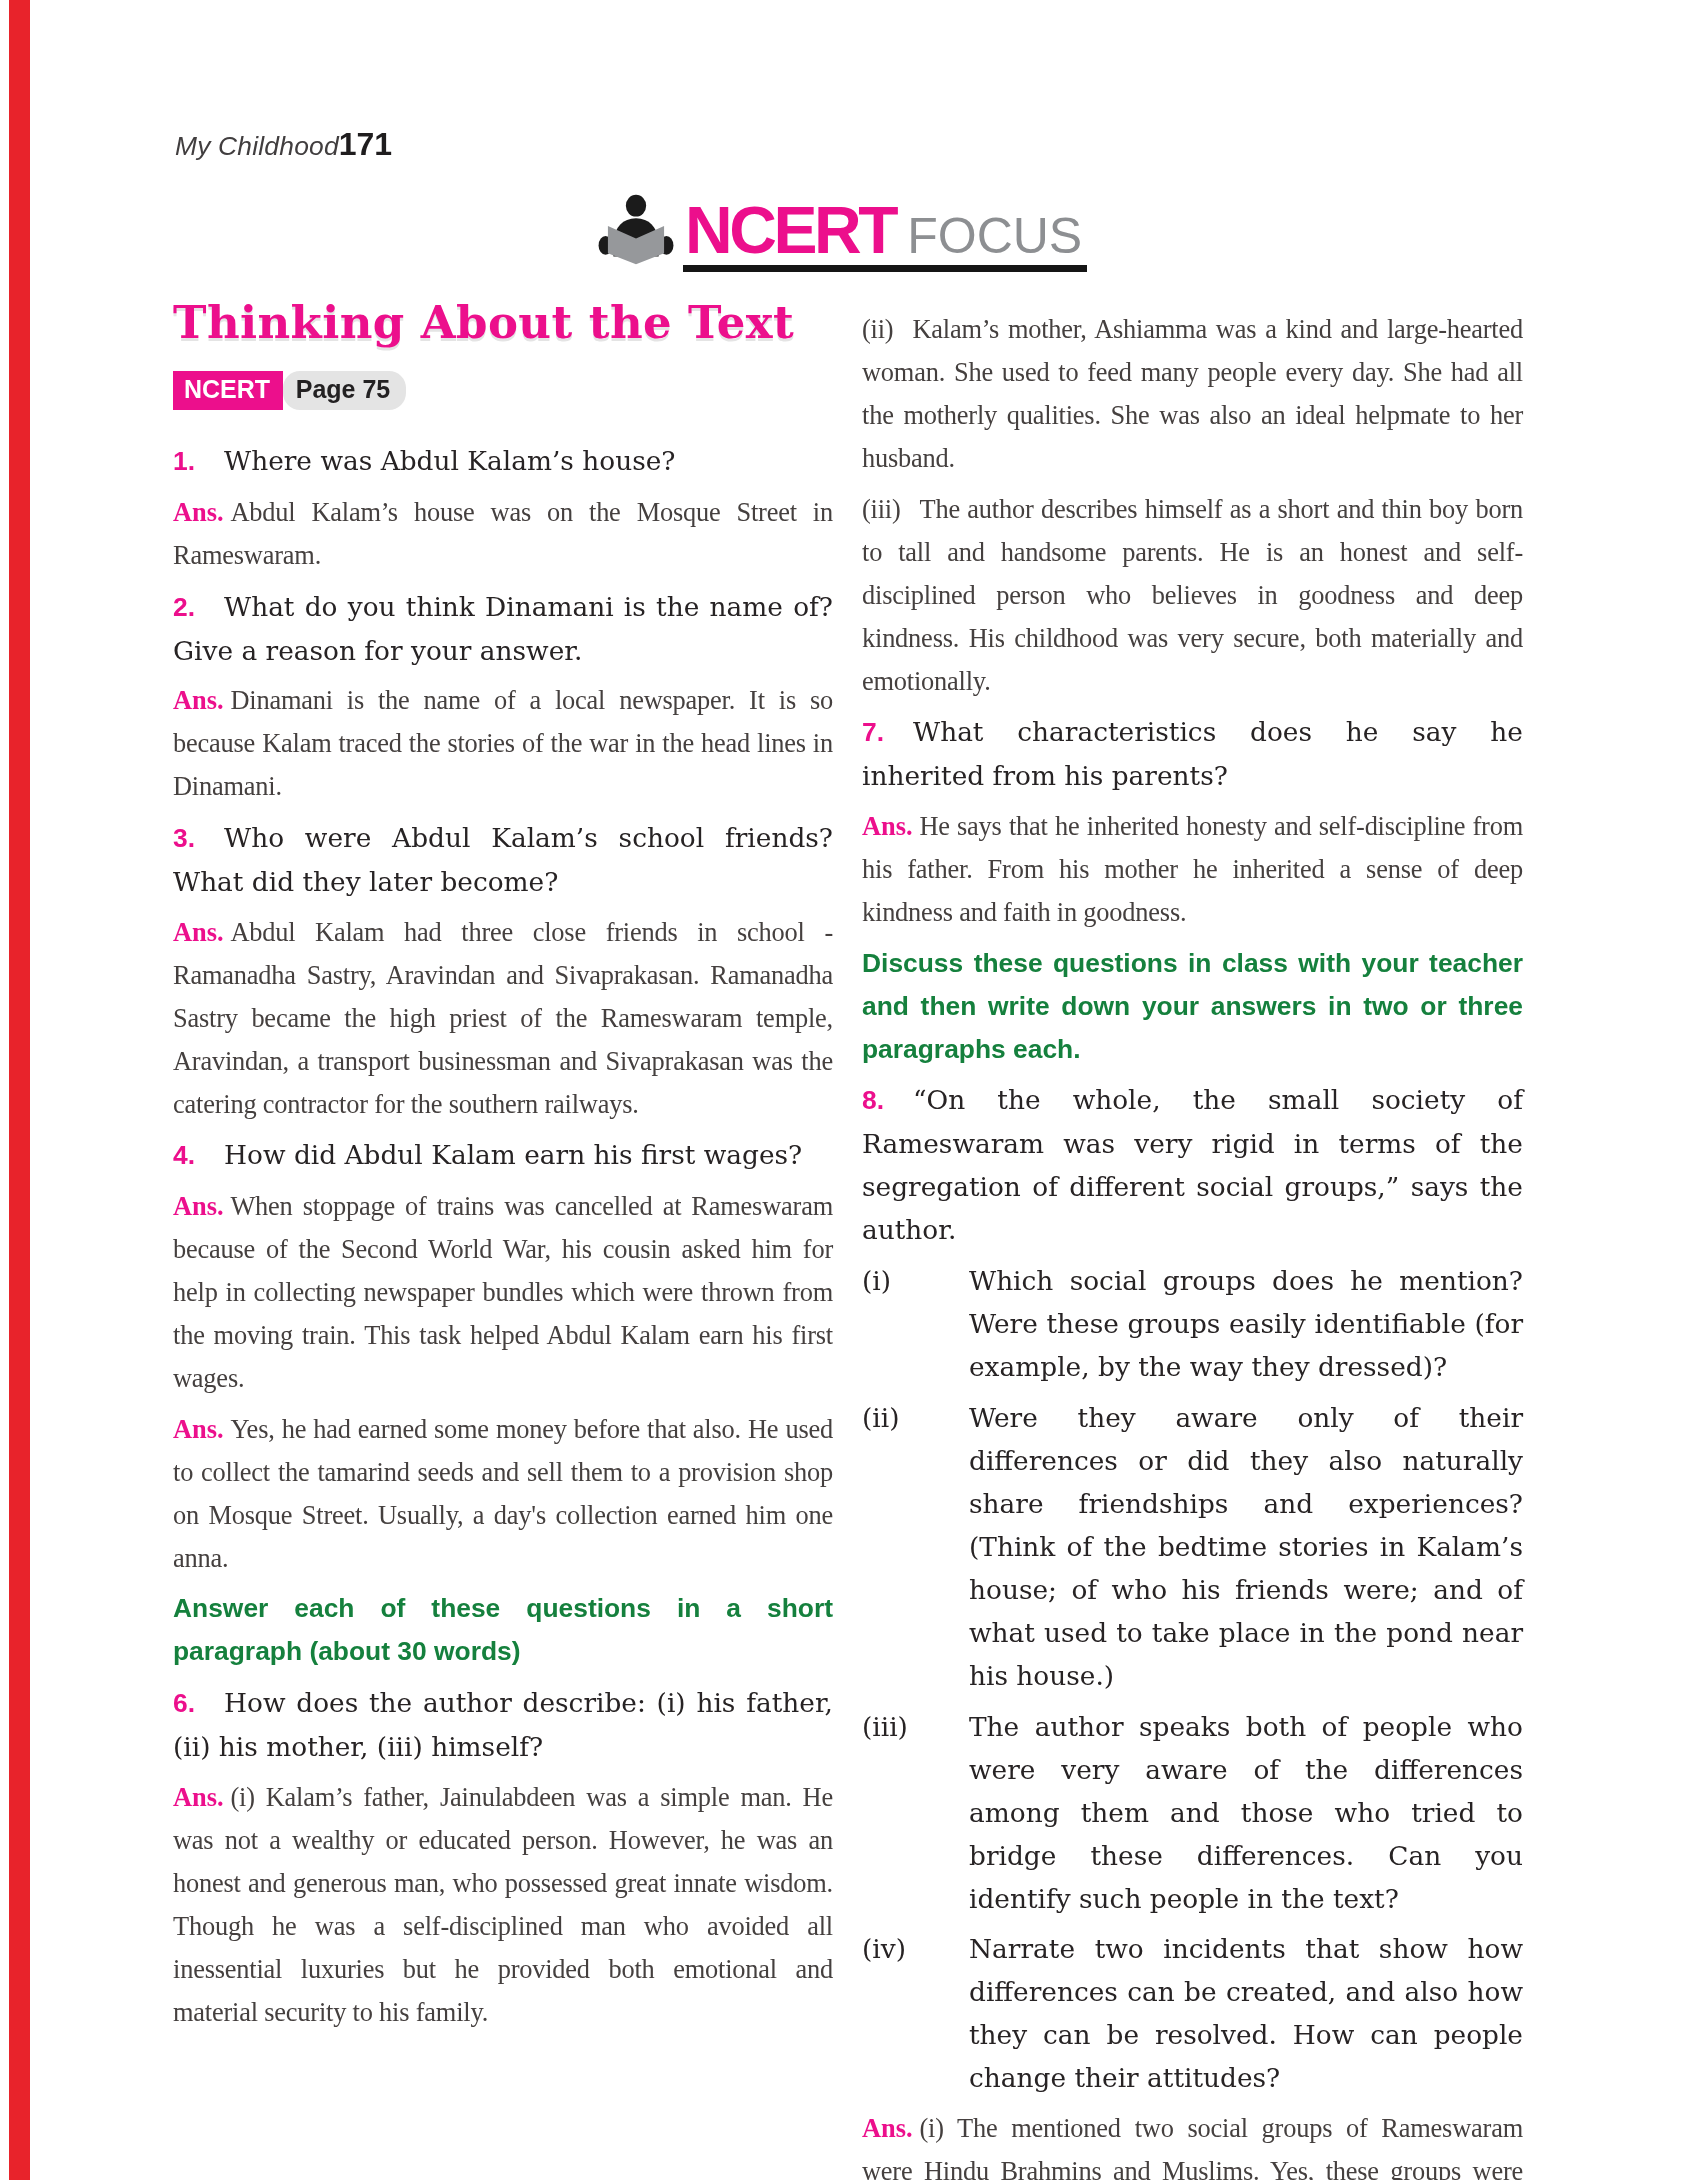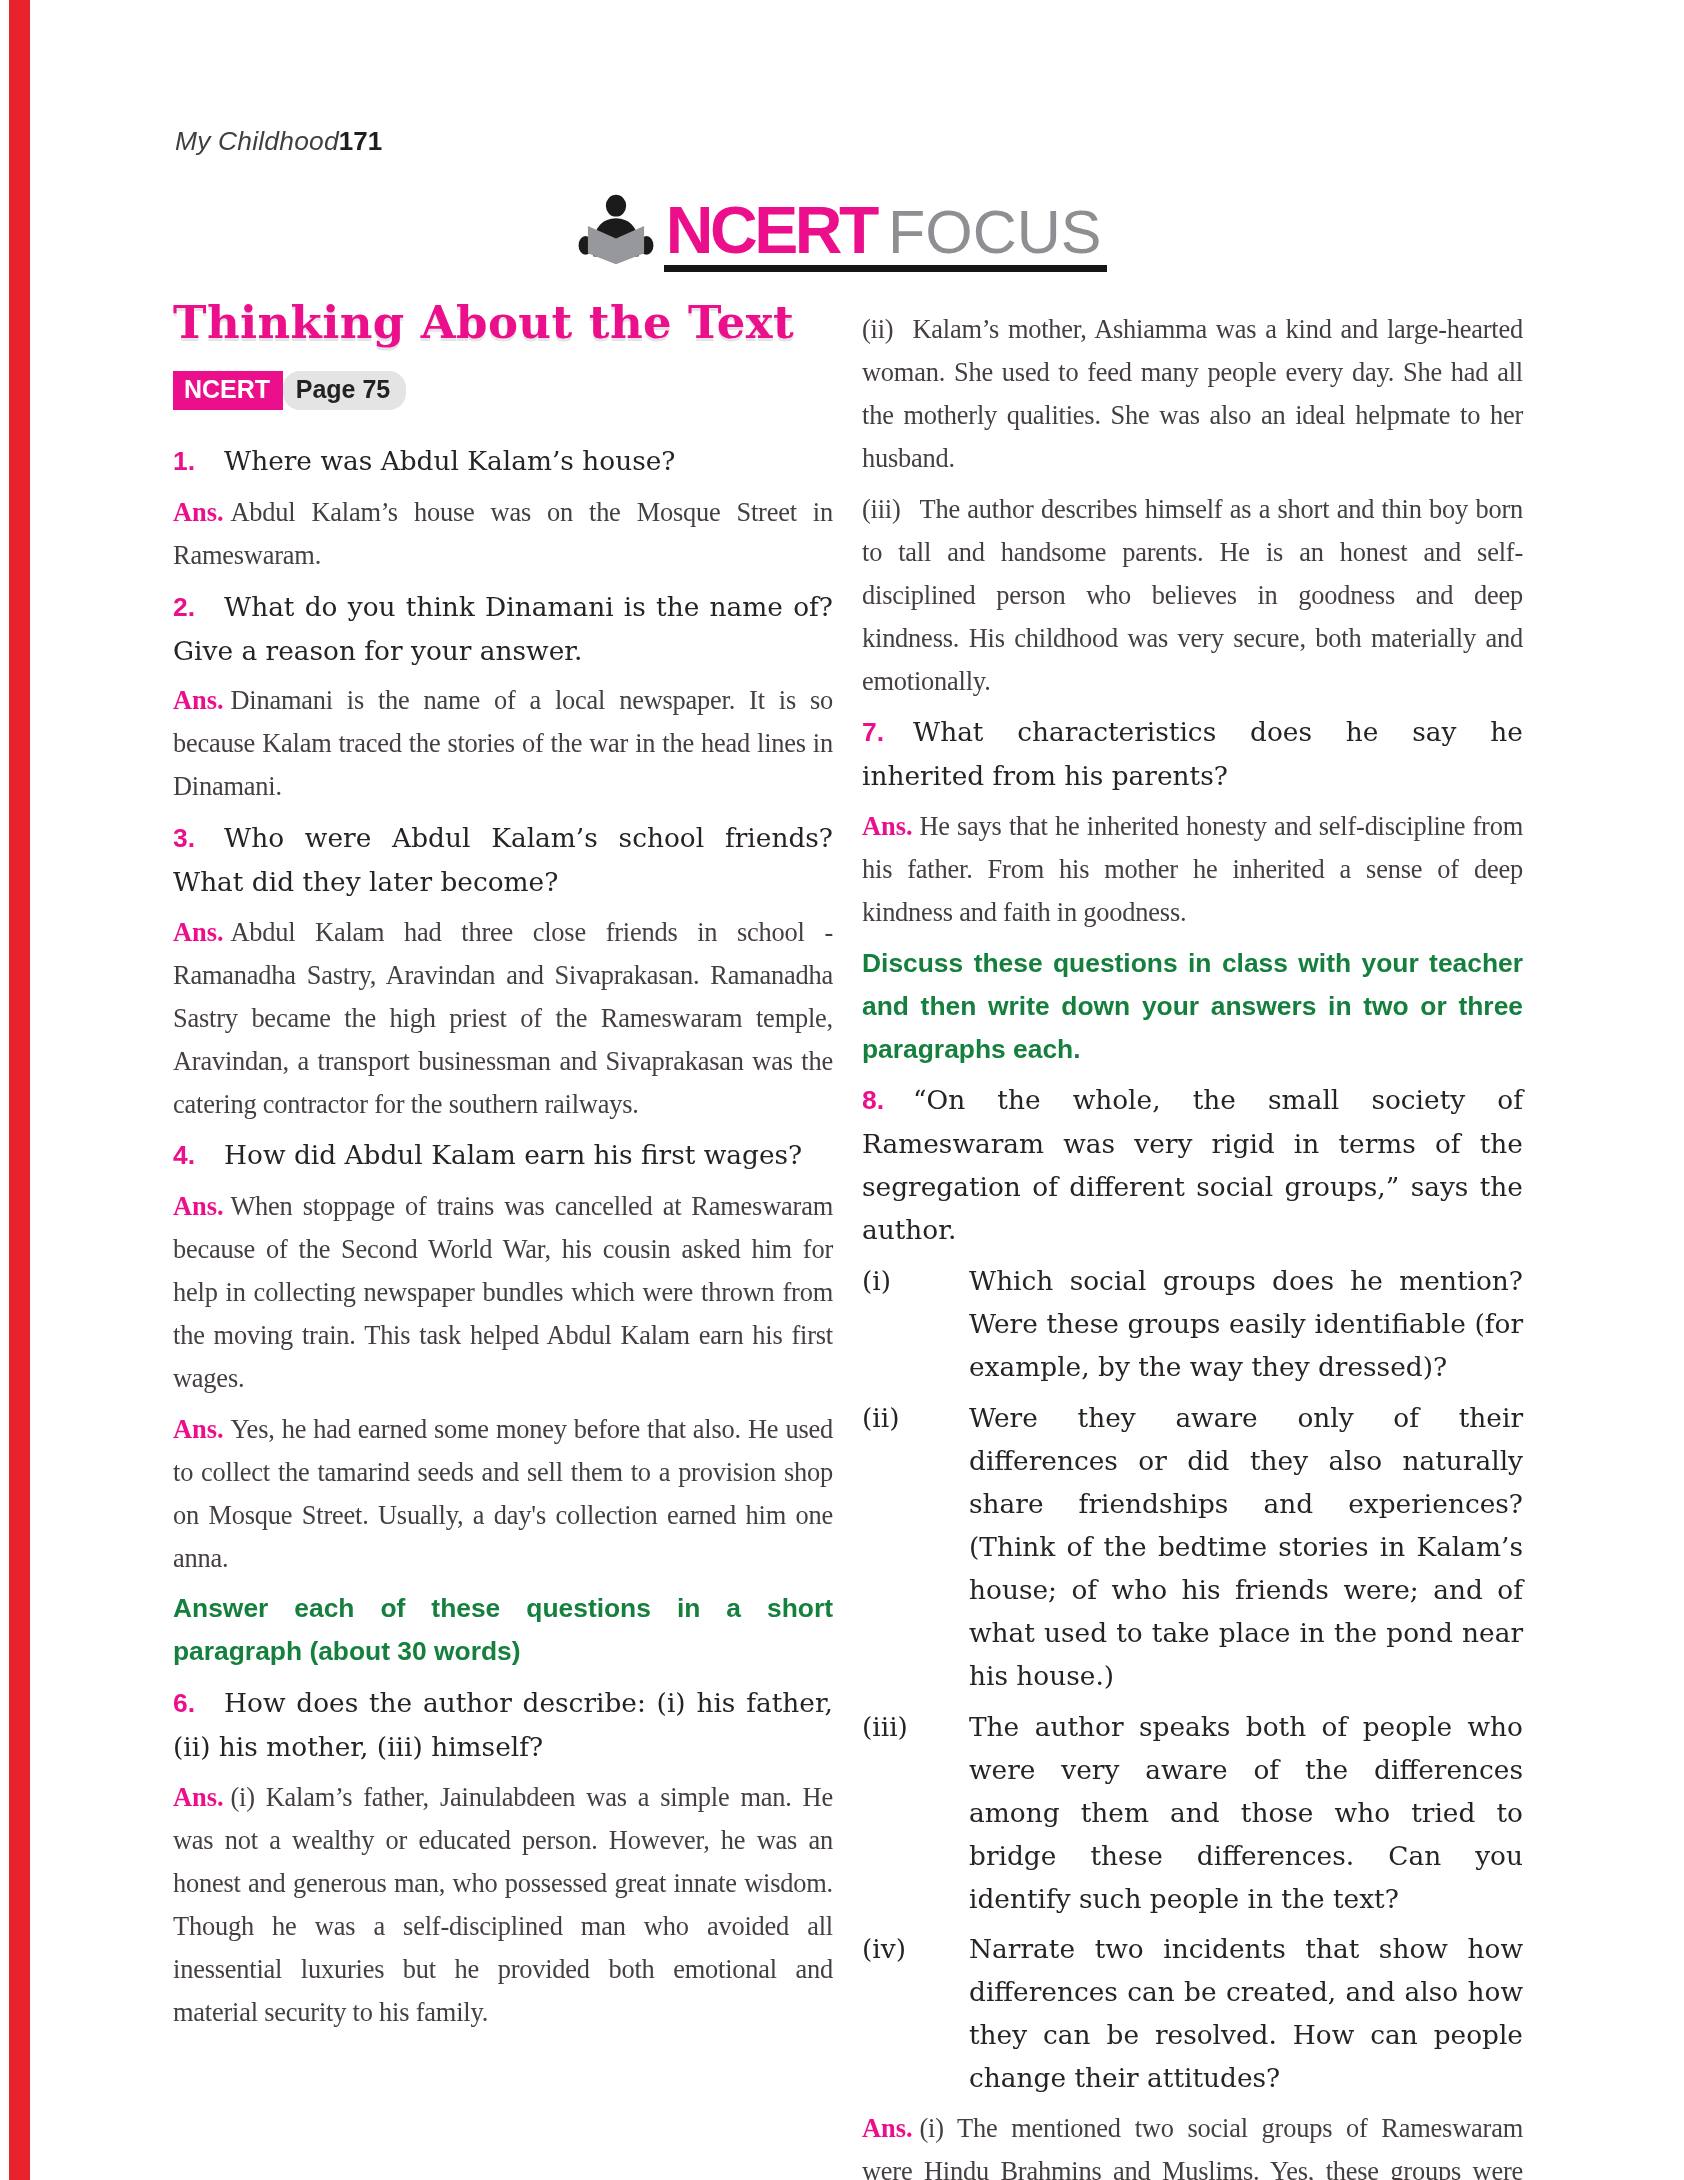--- a/index.html
+++ b/index.html
@@ -8,28 +8,28 @@
     background:#ffffff;
     font-family:"Liberation Sans",sans-serif;
     -webkit-font-smoothing:antialiased;
   }
   
   .red-strip{position:absolute;left:8.5px;top:0;width:21px;height:2181px;background:#e8232b;}
 
   
   .page-header{position:absolute;left:175px;top:126px;width:1350px;display:flex;align-items:baseline;}
   .chapter-title{font-style:italic;font-size:26.4px;color:#413e3f;letter-spacing:0.2px;}
-  .page-number{font-weight:700;font-size:26px;color:#1f1d1e;}
+  .page-number{font-weight:700;font-size:32px;color:#1f1d1e;}
 
   
   .logo-row{position:absolute;top:194px;left:0;width:1684px;display:flex;justify-content:center;align-items:flex-end;}
   .logo-icon{width:78px;height:78px;margin-right:8.5px;}
   .wordmark{display:flex;align-items:baseline;border-bottom:7.7px solid #151515;padding:0 5.1px 4.3px 1.7px;}
   .brand{font-size:66px;font-weight:900;color:#ec0f8c;letter-spacing:-3.4px;line-height:0.9;font-family:"Liberation Sans",sans-serif;}
-  .tagline{font-size:61px;color:#8d8f92;letter-spacing:0px;margin-left:12px;line-height:0.9;}
+  .tagline{font-size:50px;color:#8d8f92;letter-spacing:0px;margin-left:12px;line-height:0.9;}
 
   
   .columns{position:absolute;top:296px;left:173px;width:1350px;display:flex;gap:29px;}
   .col-left{width:660px;}
   .col-right{width:661px;padding-top:12px;}
 
   .section-title{
     font-family:"DejaVu Serif",serif;font-weight:900;
     font-size:45px;line-height:53px;color:#ec0f8c;margin:0 0 22px 0;letter-spacing:0.4px;
     text-shadow:0 2.6px 0 rgba(130,130,130,0.22);

